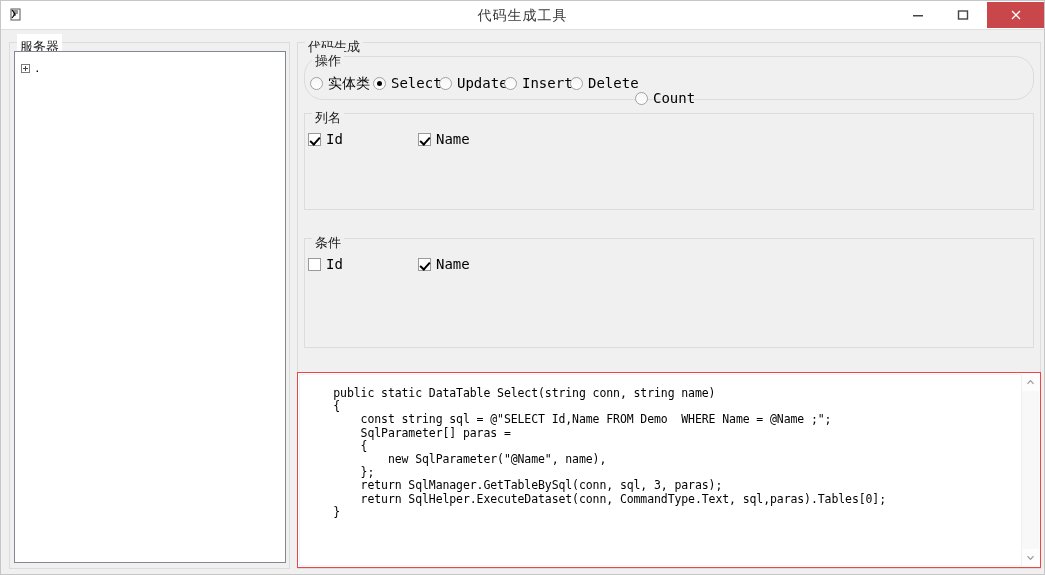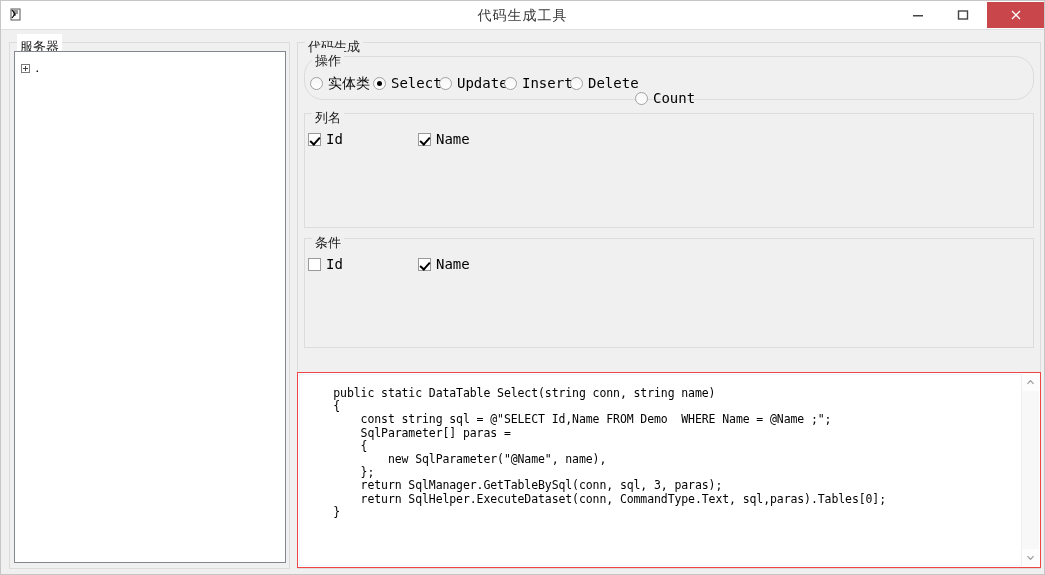--- a/index.html
+++ b/index.html
@@ -149,21 +149,21 @@
   }
   #grp-codegen > .group-label { background: #f0f0f0; }
 
   
   #grp-action {
     left: 303px; top: 55px;
     width: 730px; height: 44px; border-radius: 19px;
   }
   #grp-columns {
     left: 303px; top: 112px;
-    width: 730px; height: 115px;
+    width: 730px; height: 97px;
   }
   #grp-condition {
     left: 303px; top: 237px;
     width: 730px; height: 110px;
   }
 
   
   .radio, .checkbox {
     position: absolute;
     display: flex;

